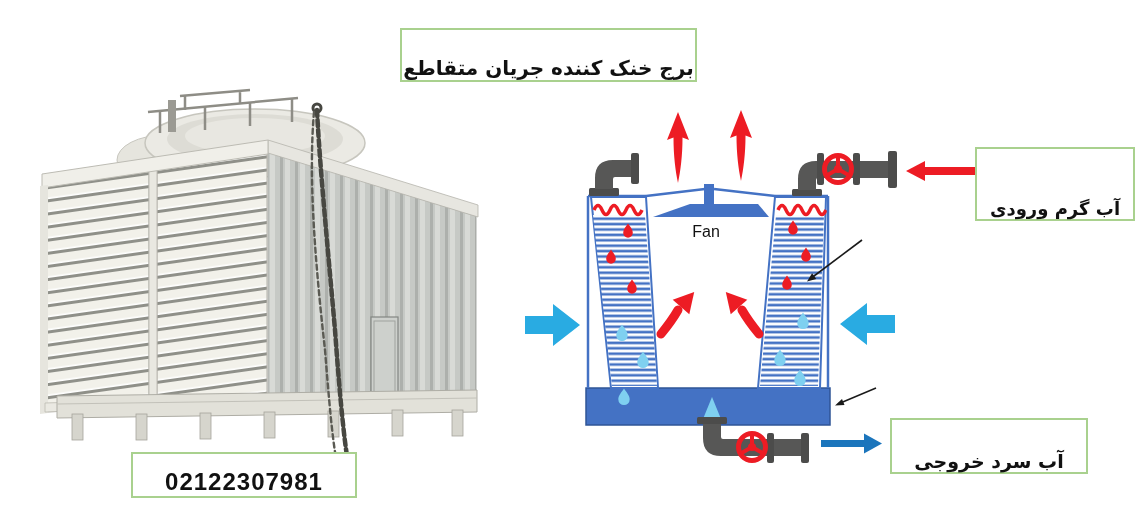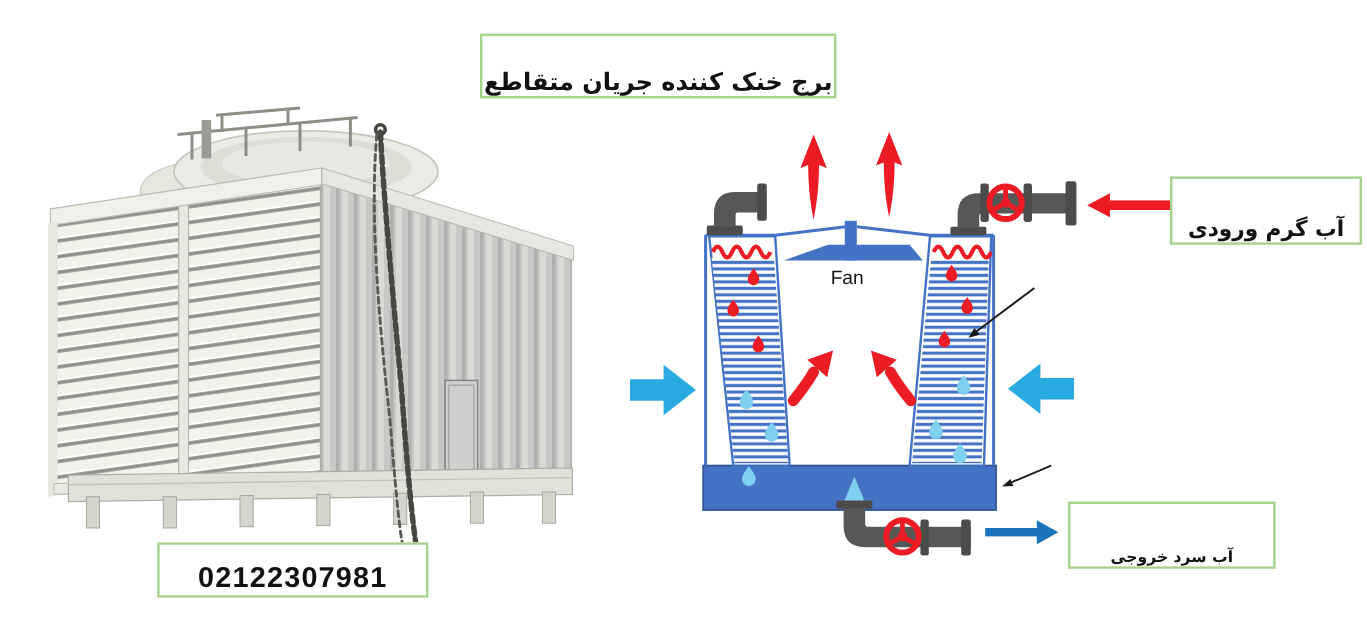--- a/index.html
+++ b/index.html
@@ -3,22 +3,22 @@
 <meta charset="utf-8">
 <style>
   html,body{margin:0;padding:0;background:#ffffff;}
   .stage{position:relative;width:1139px;height:523px;background:#fff;overflow:hidden;
          font-family:"DejaVu Sans",sans-serif;}
   .art{position:absolute;left:0;top:0;width:1139px;height:523px;}
   .box{position:absolute;background:#fff;border:2px solid var(--box-border-green,#A9D18E);
        display:flex;align-items:flex-end;justify-content:center;font-weight:bold;
        color:var(--text-black,#111);white-space:nowrap;box-sizing:border-box;}
   .title-box{left:400px;top:28px;width:297px;height:54px;font-size:20px;}
-  .hot-box{left:975px;top:147px;width:160px;height:57px;font-size:18px;}
-  .cold-box{left:890px;top:418px;width:173px;height:56px;font-size:13px;}
+  .hot-box{left:975px;top:147px;width:160px;height:74px;font-size:18px;}
+  .cold-box{left:890px;top:418px;width:198px;height:56px;font-size:19px;}
   .phone-box{left:107px;top:452px;width:226px;height:46px;font-size:24px;
              font-family:"Liberation Sans",sans-serif;letter-spacing:1px;margin-left:24px;}
   .rtl{direction:rtl;}
   
   .blue-f{fill:var(--diagram-blue,#4472C4);}
   .blue-s{stroke:var(--diagram-blue,#4472C4);}
   .red-f{fill:var(--hot-red,#ED1C24);}
   .red-s{stroke:var(--hot-red,#ED1C24);}
   .lt-f{fill:var(--cold-droplet,#7FD0F0);}
   .cyan-f{fill:var(--air-cyan,#29ABE2);}

